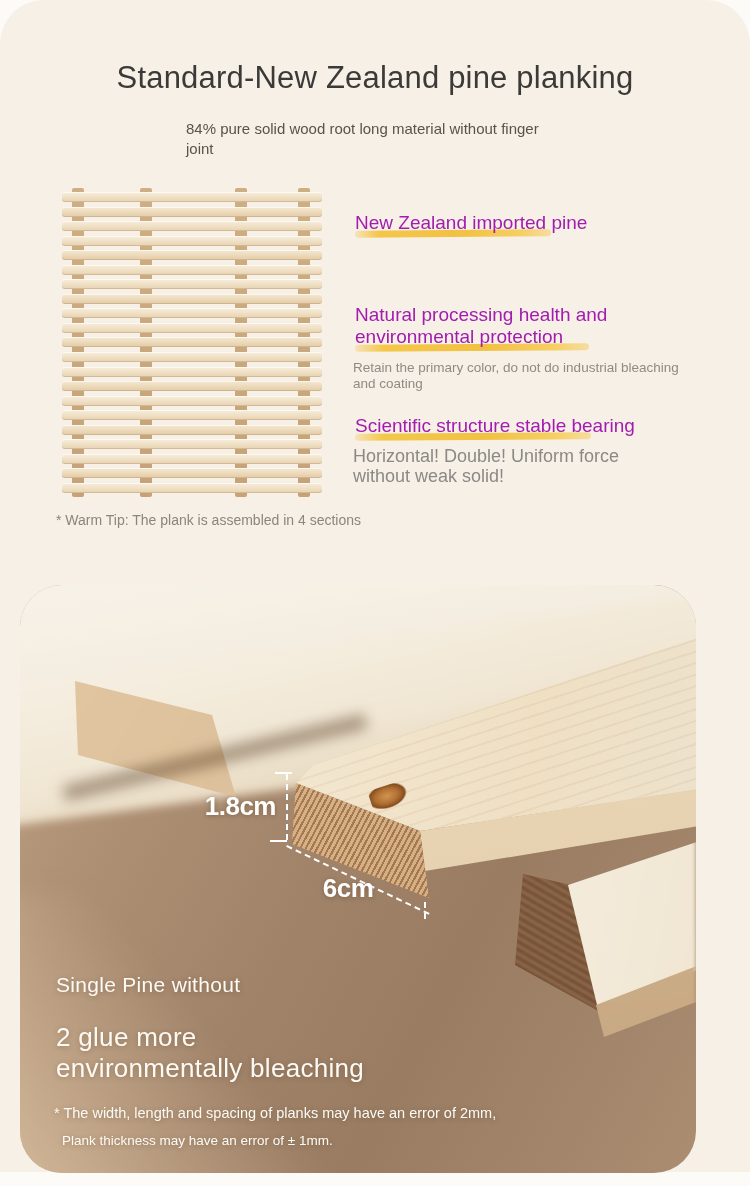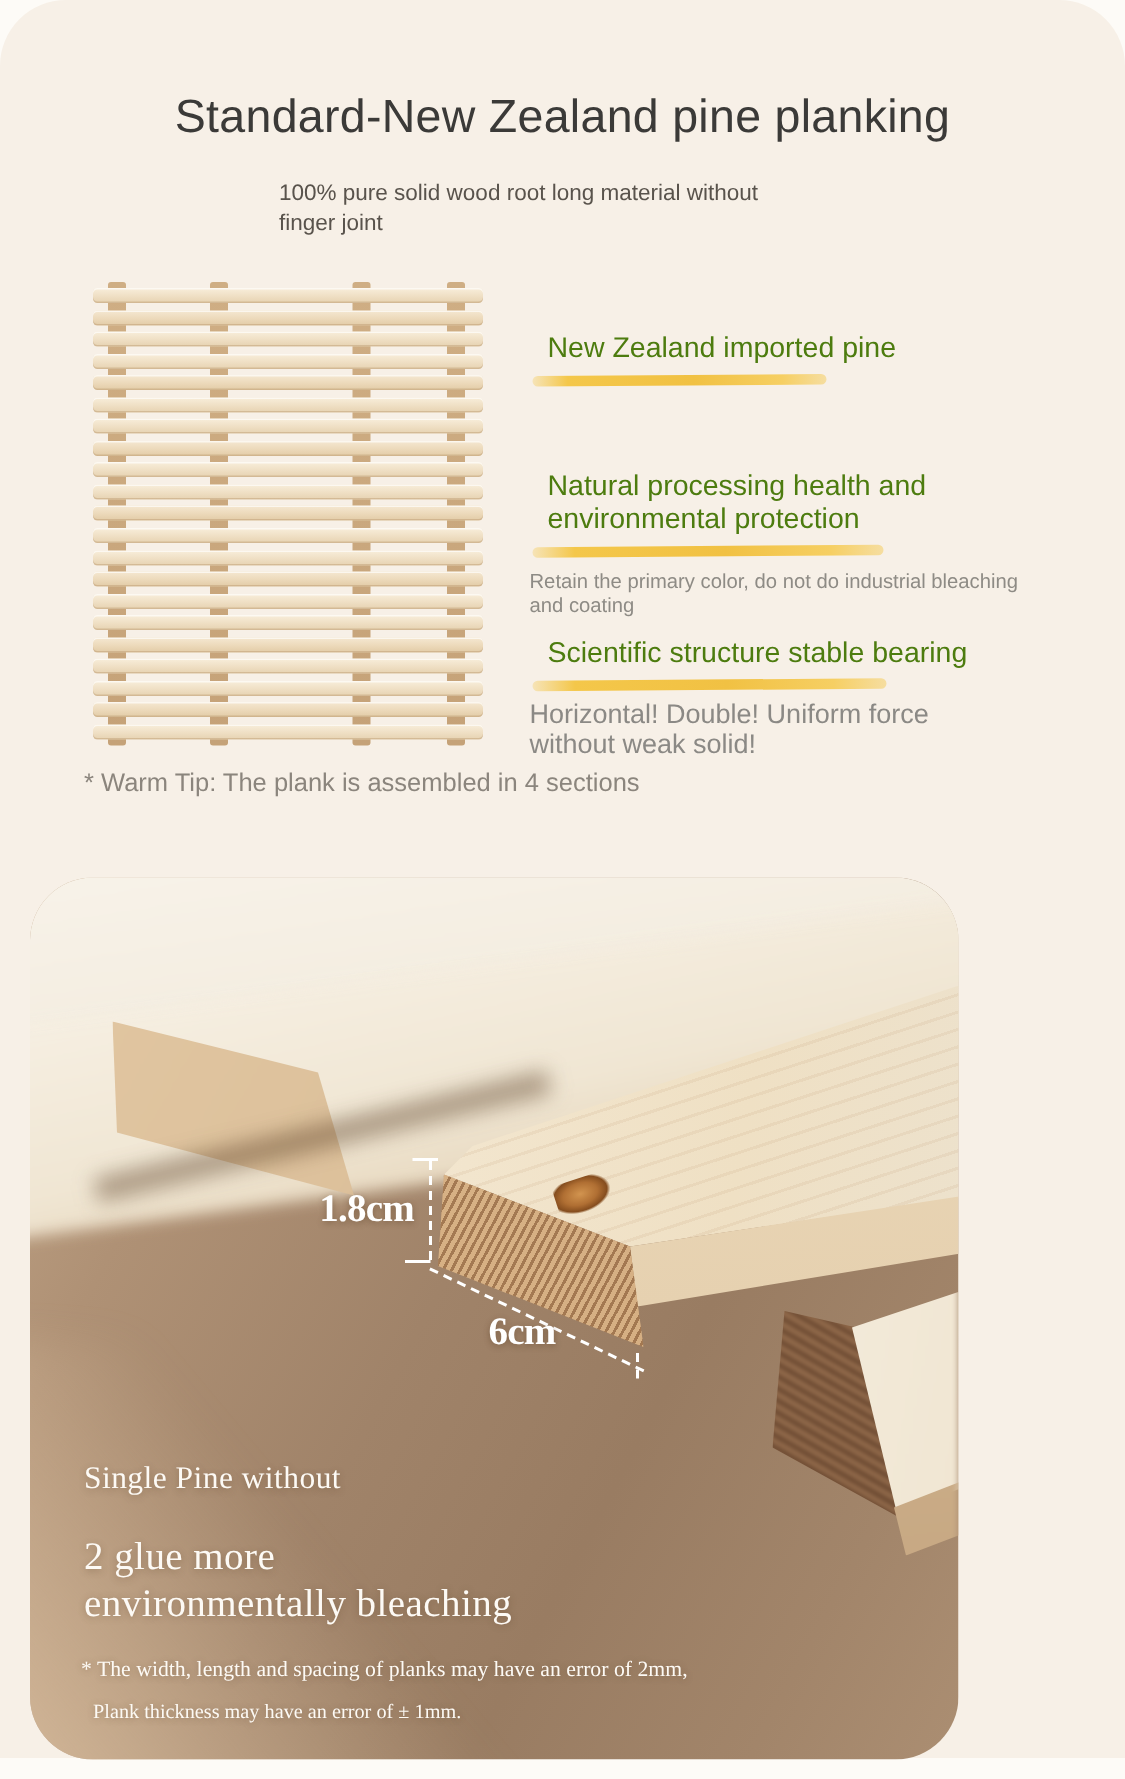--- a/index.html
+++ b/index.html
@@ -16,35 +16,35 @@
   .illus{position:absolute;left:62px;top:192px;width:260px;height:301px;
          display:flex;flex-direction:column;justify-content:space-between;}
   .rail{position:absolute;top:-4px;width:12px;height:309px;border-radius:2px;
         background:linear-gradient(180deg,#cfae84,#c5a278);z-index:0;}
   .slat{position:relative;z-index:1;height:10px;border-radius:3px;
         background:linear-gradient(180deg,#f8eedb 0%,#efdfc4 55%,#e6d2b1 100%);
         box-shadow:inset 0 1px 0 rgba(255,255,255,.65), inset 0 -1px 0 rgba(176,138,94,.35);}
   .slat:nth-child(3n){background:linear-gradient(180deg,#f5e8d2 0%,#ecd9ba 55%,#e2cba6 100%);}
   
   .feature{position:absolute;left:353px;width:345px;}
-  .feature h3{margin:12px;position:relative;z-index:1;font-size:19px;line-height:22px;
-              font-weight:400;color:#4d7c0f;}
+  .feature h3{margin:2px;position:relative;z-index:1;font-size:19px;line-height:22px;
+              font-weight:400;color:#a21caf;}
   .underline{height:7px;border-radius:4px;margin:-6px 0 0 2px;transform:rotate(-.4deg);
              background:linear-gradient(90deg,rgba(244,199,74,.30) 0%,#f4c74a 12%,#f1c143 55%,#f6cf63 85%,rgba(244,199,74,.45) 100%);}
   .feature p{margin:0;color:#8e8b85;}
   .f0{top:210px;} .f0 .underline{width:196px;} .f0 p{margin-top:14px;font-size:14px;line-height:18px;}
   .f1{top:302px;} .f1 h3{width:282px;} .f1 .underline{width:234px;}
   .f1 p{margin-top:9px;font-size:13.5px;line-height:16px;width:330px;}
   .f2{top:413px;} .f2 .underline{width:236px;}
   .f2 p{margin-top:7px;font-size:18px;line-height:19.5px;width:320px;color:#8b8985;}
-  .warm-tip{position:absolute;left:56px;top:512px;margin:0;font-size:17px;color:#8b857d;}
+  .warm-tip{position:absolute;left:56px;top:512px;margin:0;font-size:14px;color:#8b857d;}
   
   .bottom-strip{position:absolute;left:0;top:1172px;width:750px;height:14px;background:#fdfbf7;}
-  .photo{position:absolute;left:20px;top:585px;width:619px;height:588px;
-         border-radius:42px;overflow:hidden;font-family:Liberation Serif, serif;}
+  .photo{position:absolute;left:20px;top:585px;width:676px;height:588px;
+         border-radius:42px;overflow:hidden;}
   .photo .shape{position:absolute;inset:0;}
   .p-bg{position:absolute;inset:0;
         background:linear-gradient(118deg,#c0a486 0%,#af9175 20%,#a08369 45%,#997c62 65%,#a2856a 85%,#ab8e72 100%);}
   .p-light{position:absolute;left:-50px;bottom:-60px;width:400px;height:340px;filter:blur(12px);
            background:linear-gradient(50deg,rgba(231,205,173,.85),rgba(231,205,173,0) 60%);}
   .blurA{position:absolute;left:-30px;top:-35px;width:820px;height:165px;filter:blur(6px);
          transform:rotate(-3.5deg);
          background:linear-gradient(175deg,#f8f3ea 0%,#f3ecdf 60%,#e8dcc8 90%,#dbc9ad 100%);}
   .blurB{position:absolute;left:-30px;top:102px;width:830px;height:140px;filter:blur(5px);
          transform:rotate(-7.5deg);transform-origin:0 0;
@@ -93,21 +93,21 @@
   .note1{left:34px;top:520px;font-size:14.5px;}
   .note2{left:42px;top:548px;font-size:13.5px;}
 </style>
 </head>
 <body>
 
 <div class="stage">
   <div class="card">
 
     <h1 class="title">Standard-New Zealand pine planking</h1>
-    <p class="subtitle">100% pure solid wood root long material without finger joint</p>
+    <p class="subtitle">84% pure solid wood root long material without finger joint</p>
 
     <div class="illus">
         <div class="rail" style="left: 10px;"></div>
         <div class="rail" style="left: 78px;"></div>
         <div class="rail" style="left: 173px;"></div>
         <div class="rail" style="left: 236px;"></div>
         <div class="slat"></div>
         <div class="slat"></div>
         <div class="slat"></div>
         <div class="slat"></div>

